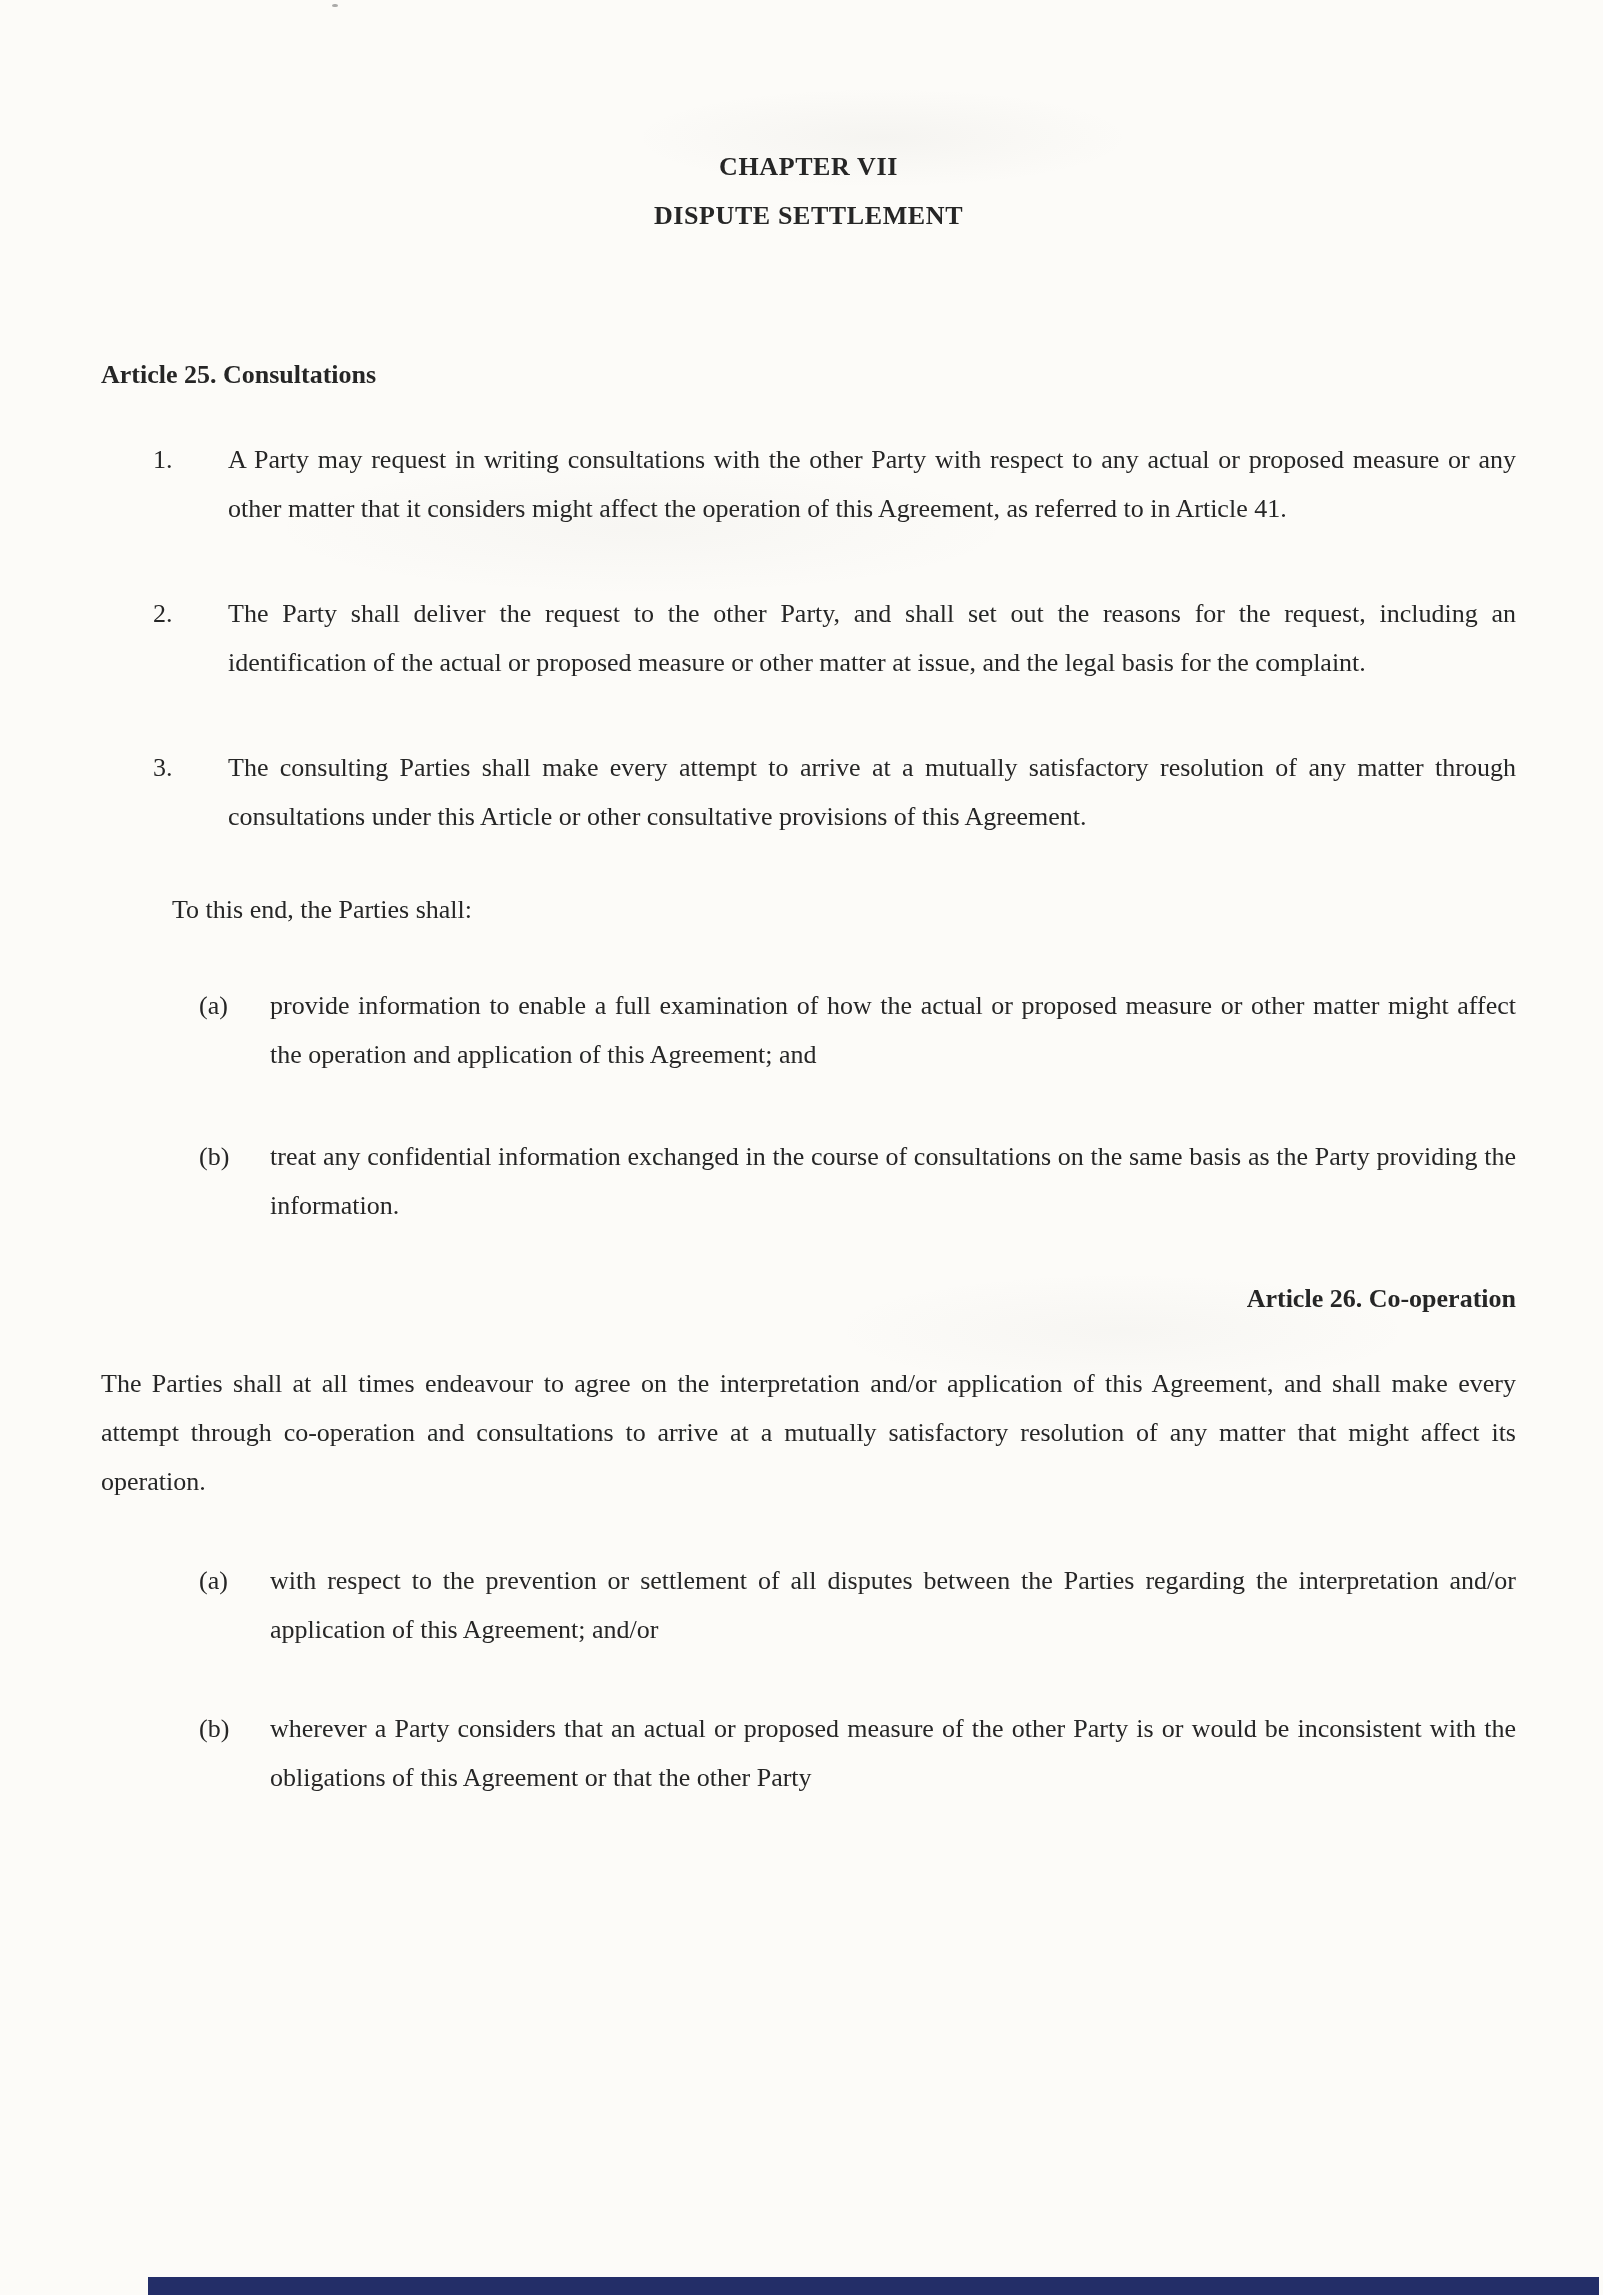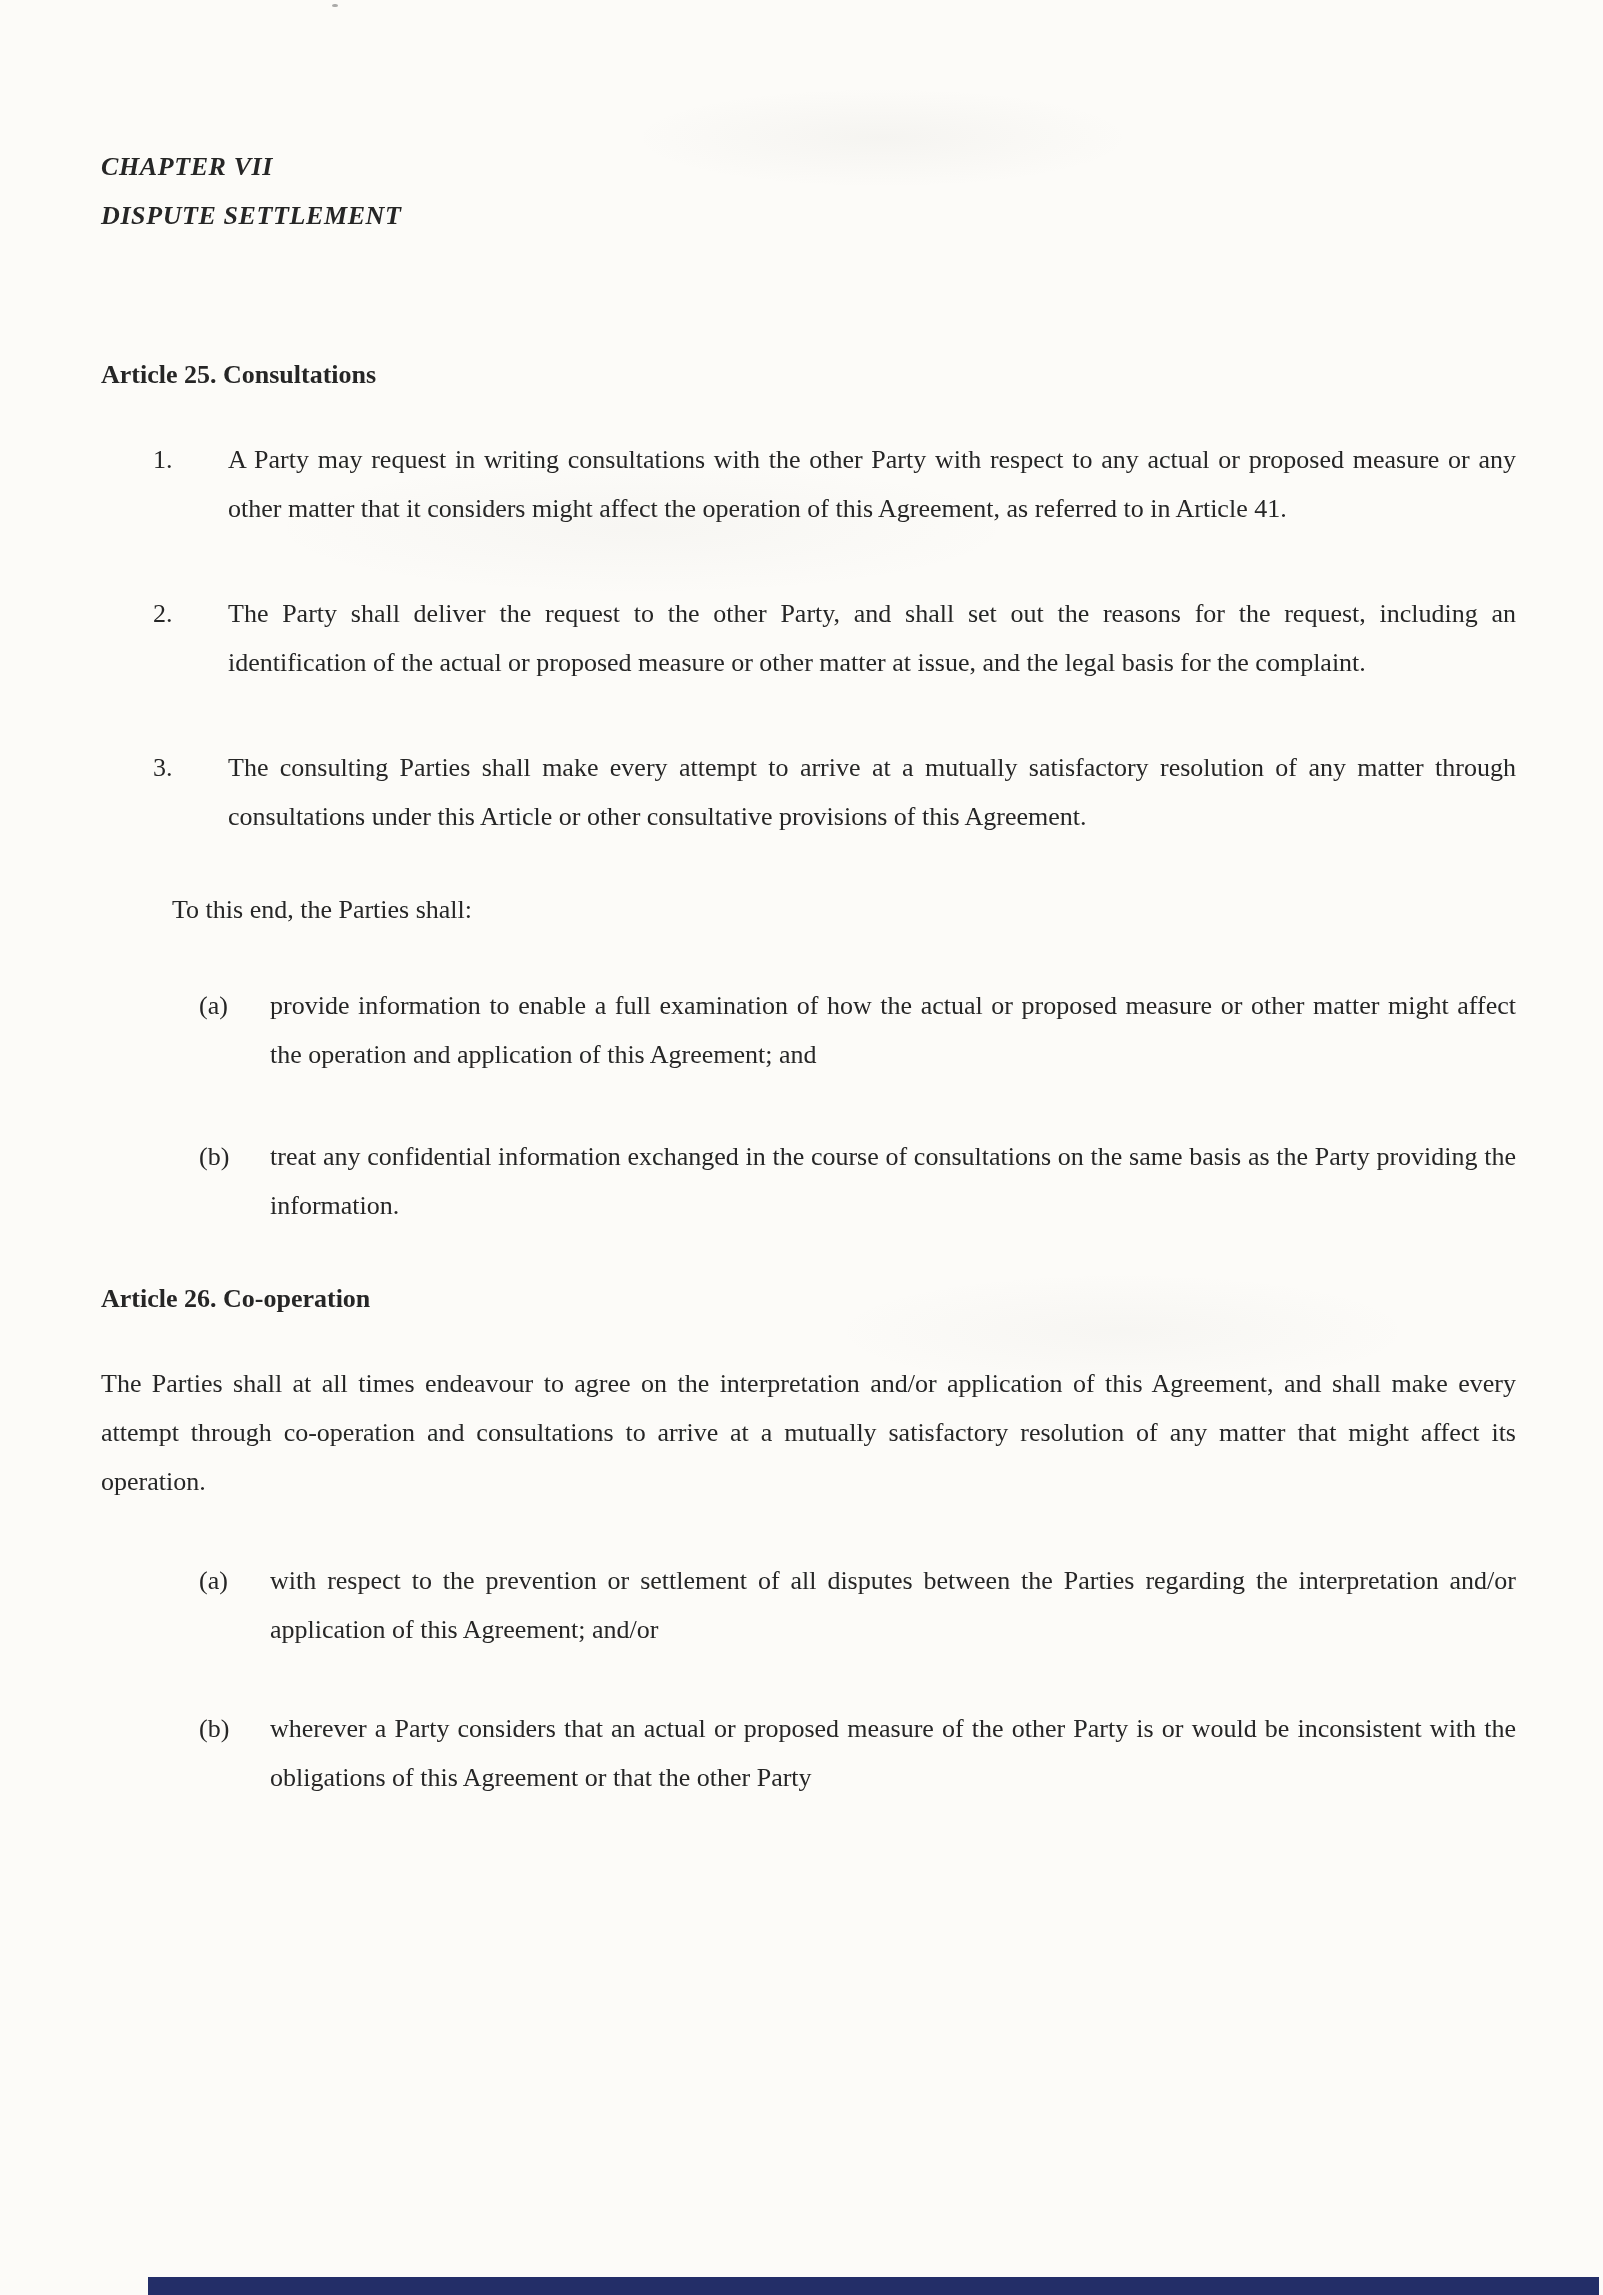--- a/index.html
+++ b/index.html
@@ -19,23 +19,23 @@
       radial-gradient(ellipse 415px 83px at 70% 58%, rgba(120,120,110,0.04), transparent 70%);
     box-sizing: border-box;
     padding: 142px 88px 0 101px;
     font-family: "Liberation Serif", "DejaVu Serif", serif;
     font-size: 26px;
     line-height: 49px;
     color: #262626;
     overflow: hidden;
   }
   .chapter-heading {
+    text-align: center;
     font-weight: bold;
     letter-spacing: 0.6px;
-    font-style: italic;
   }
   .article-heading {
     font-weight: bold;
     margin: 0;
     font-size: 26px;
   }
   .numbered-item {
     display: flex;
     margin-left: 52px;
   }
@@ -64,21 +64,21 @@
   .body-paragraph {
     text-align: justify;
   }
   
   .mt-heading-1 { margin-top: 110px; }
   .mt-item-first { margin-top: 36px; }
   .mt-item { margin-top: 56px; }
   .mt-lead { margin-top: 44px; }
   .mt-sub { margin-top: 47px; }
   .mt-sub-2 { margin-top: 53px; }
-  .mt-article { margin-top: 44px; }
+  .mt-article { margin-top: 44px; text-align: right; }
   .mt-para { margin-top: 36px; }
   .mt-sub-27 { margin-top: 50px; }
   .bottom-bar {
     position: absolute;
     left: 148px;
     right: 4.7px;
     bottom: 0;
     height: 18px;
   }
   .top-speck {

